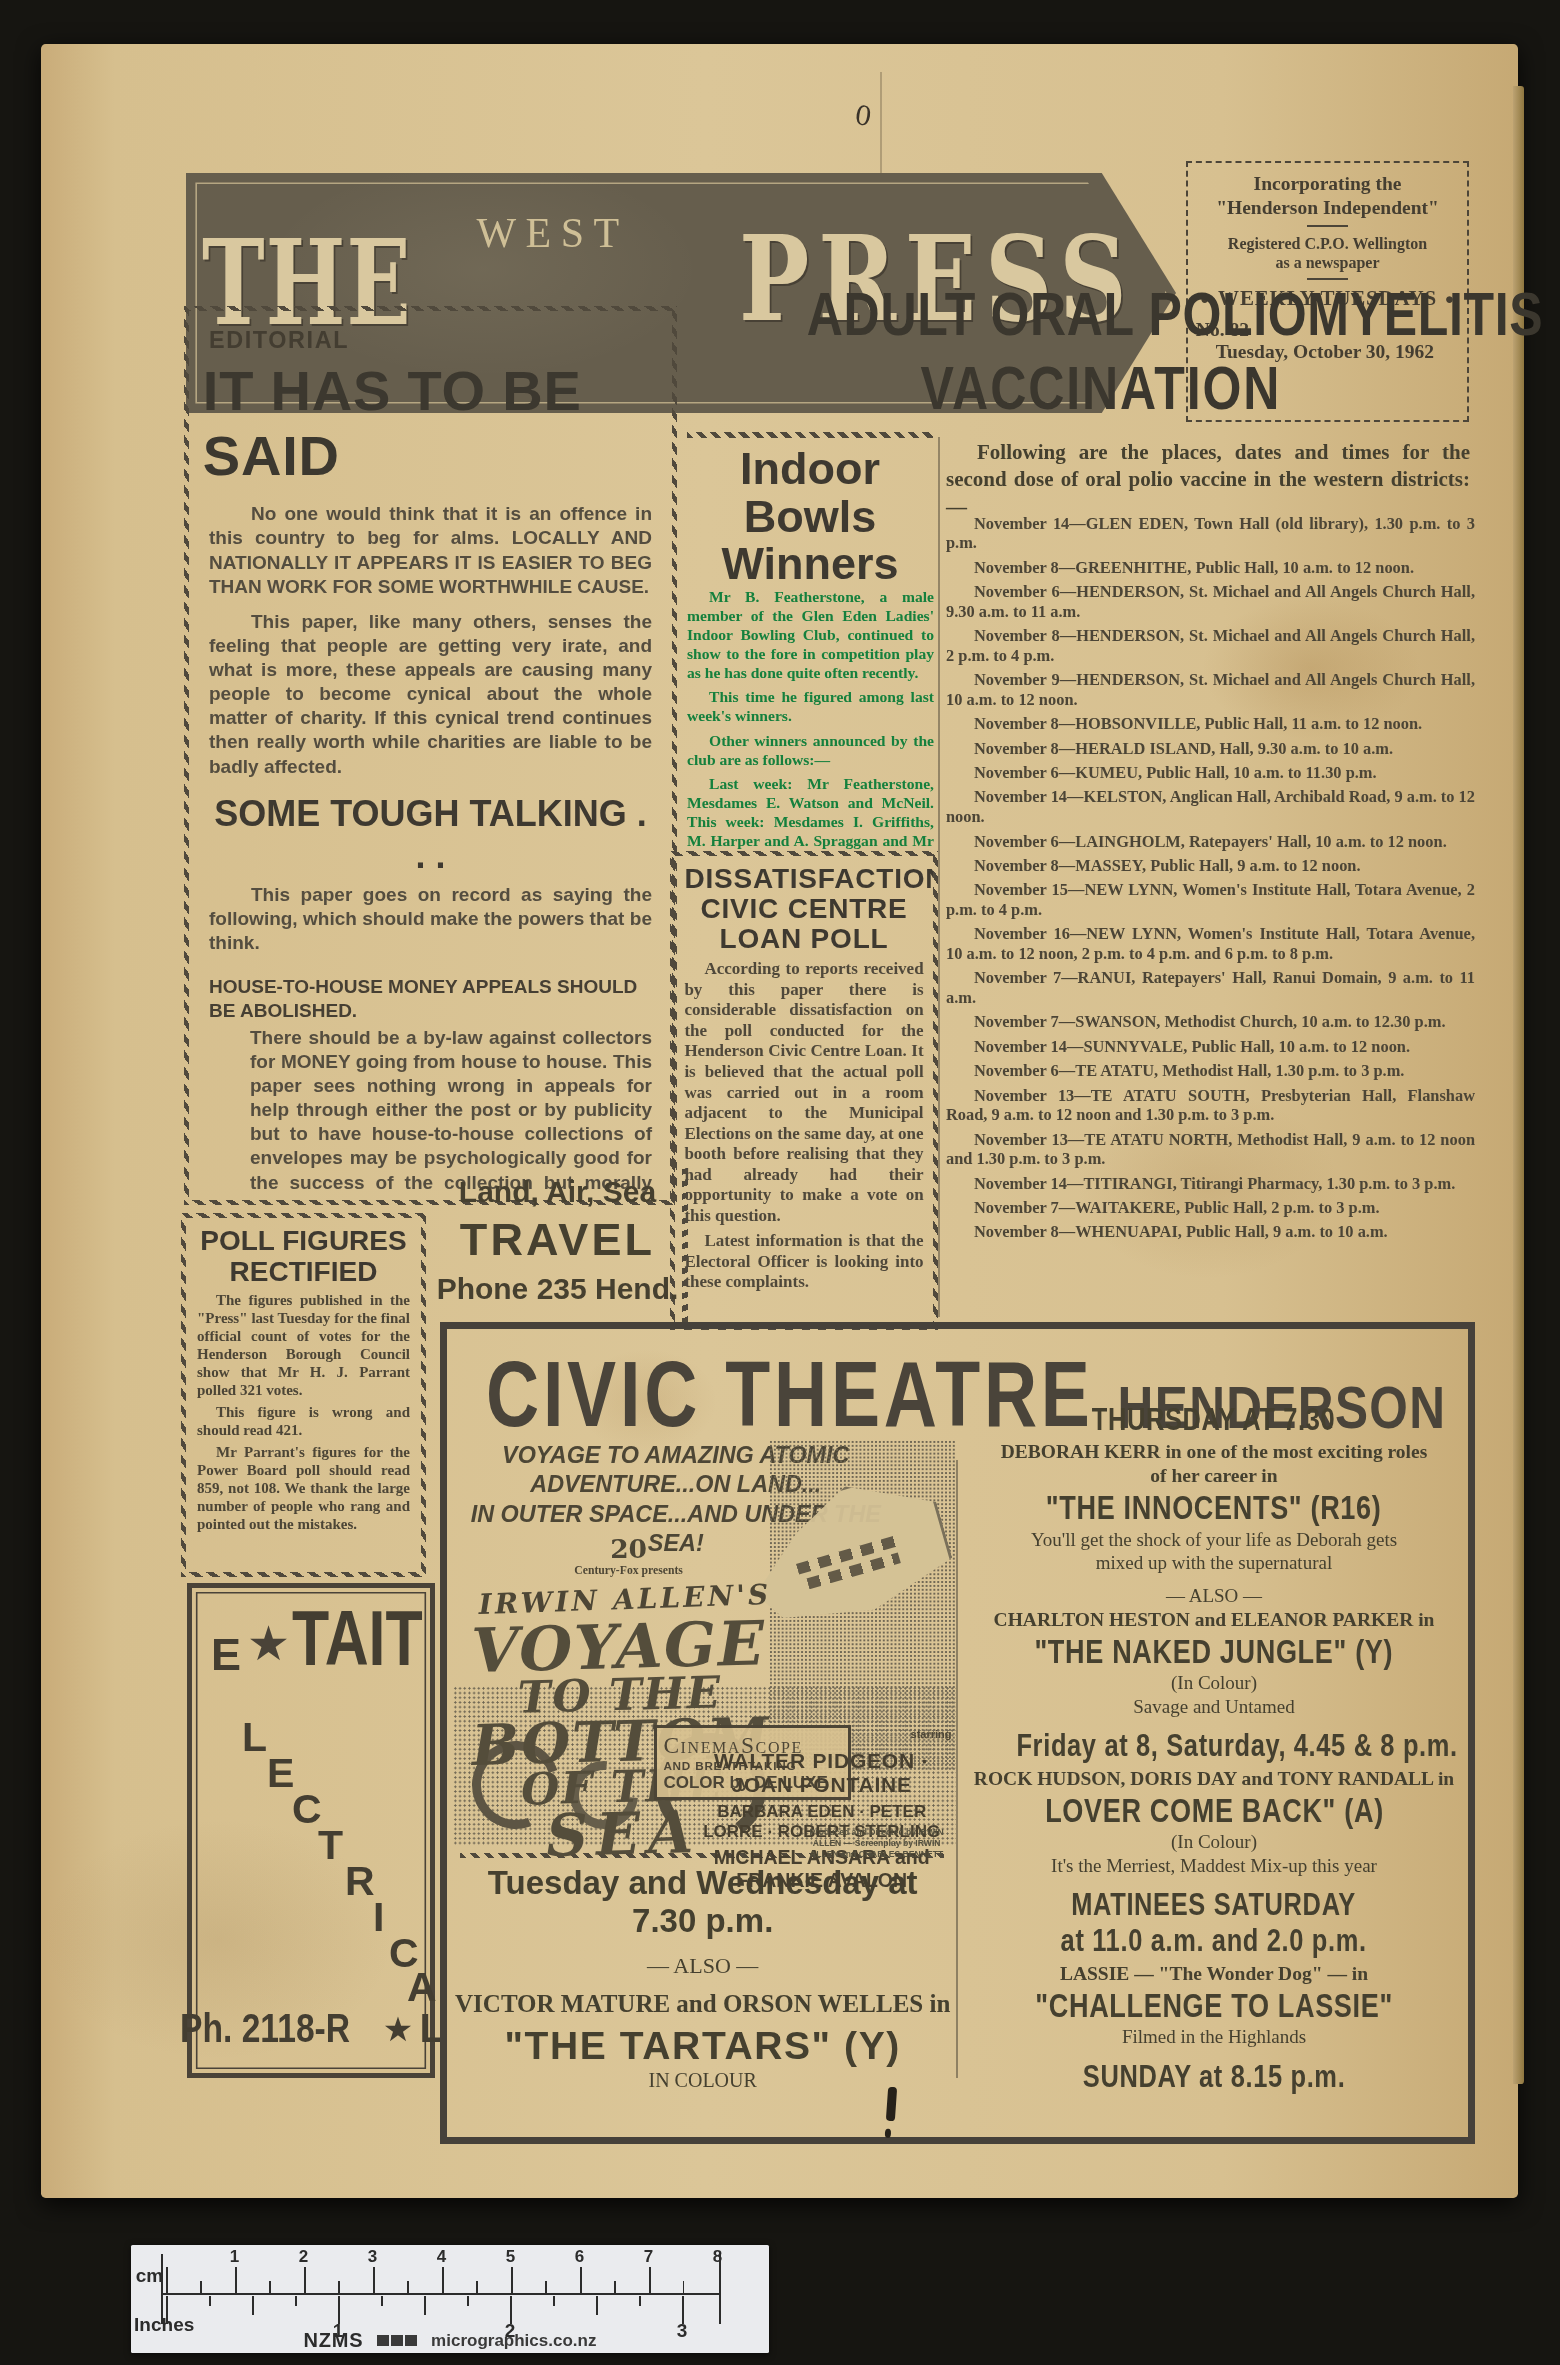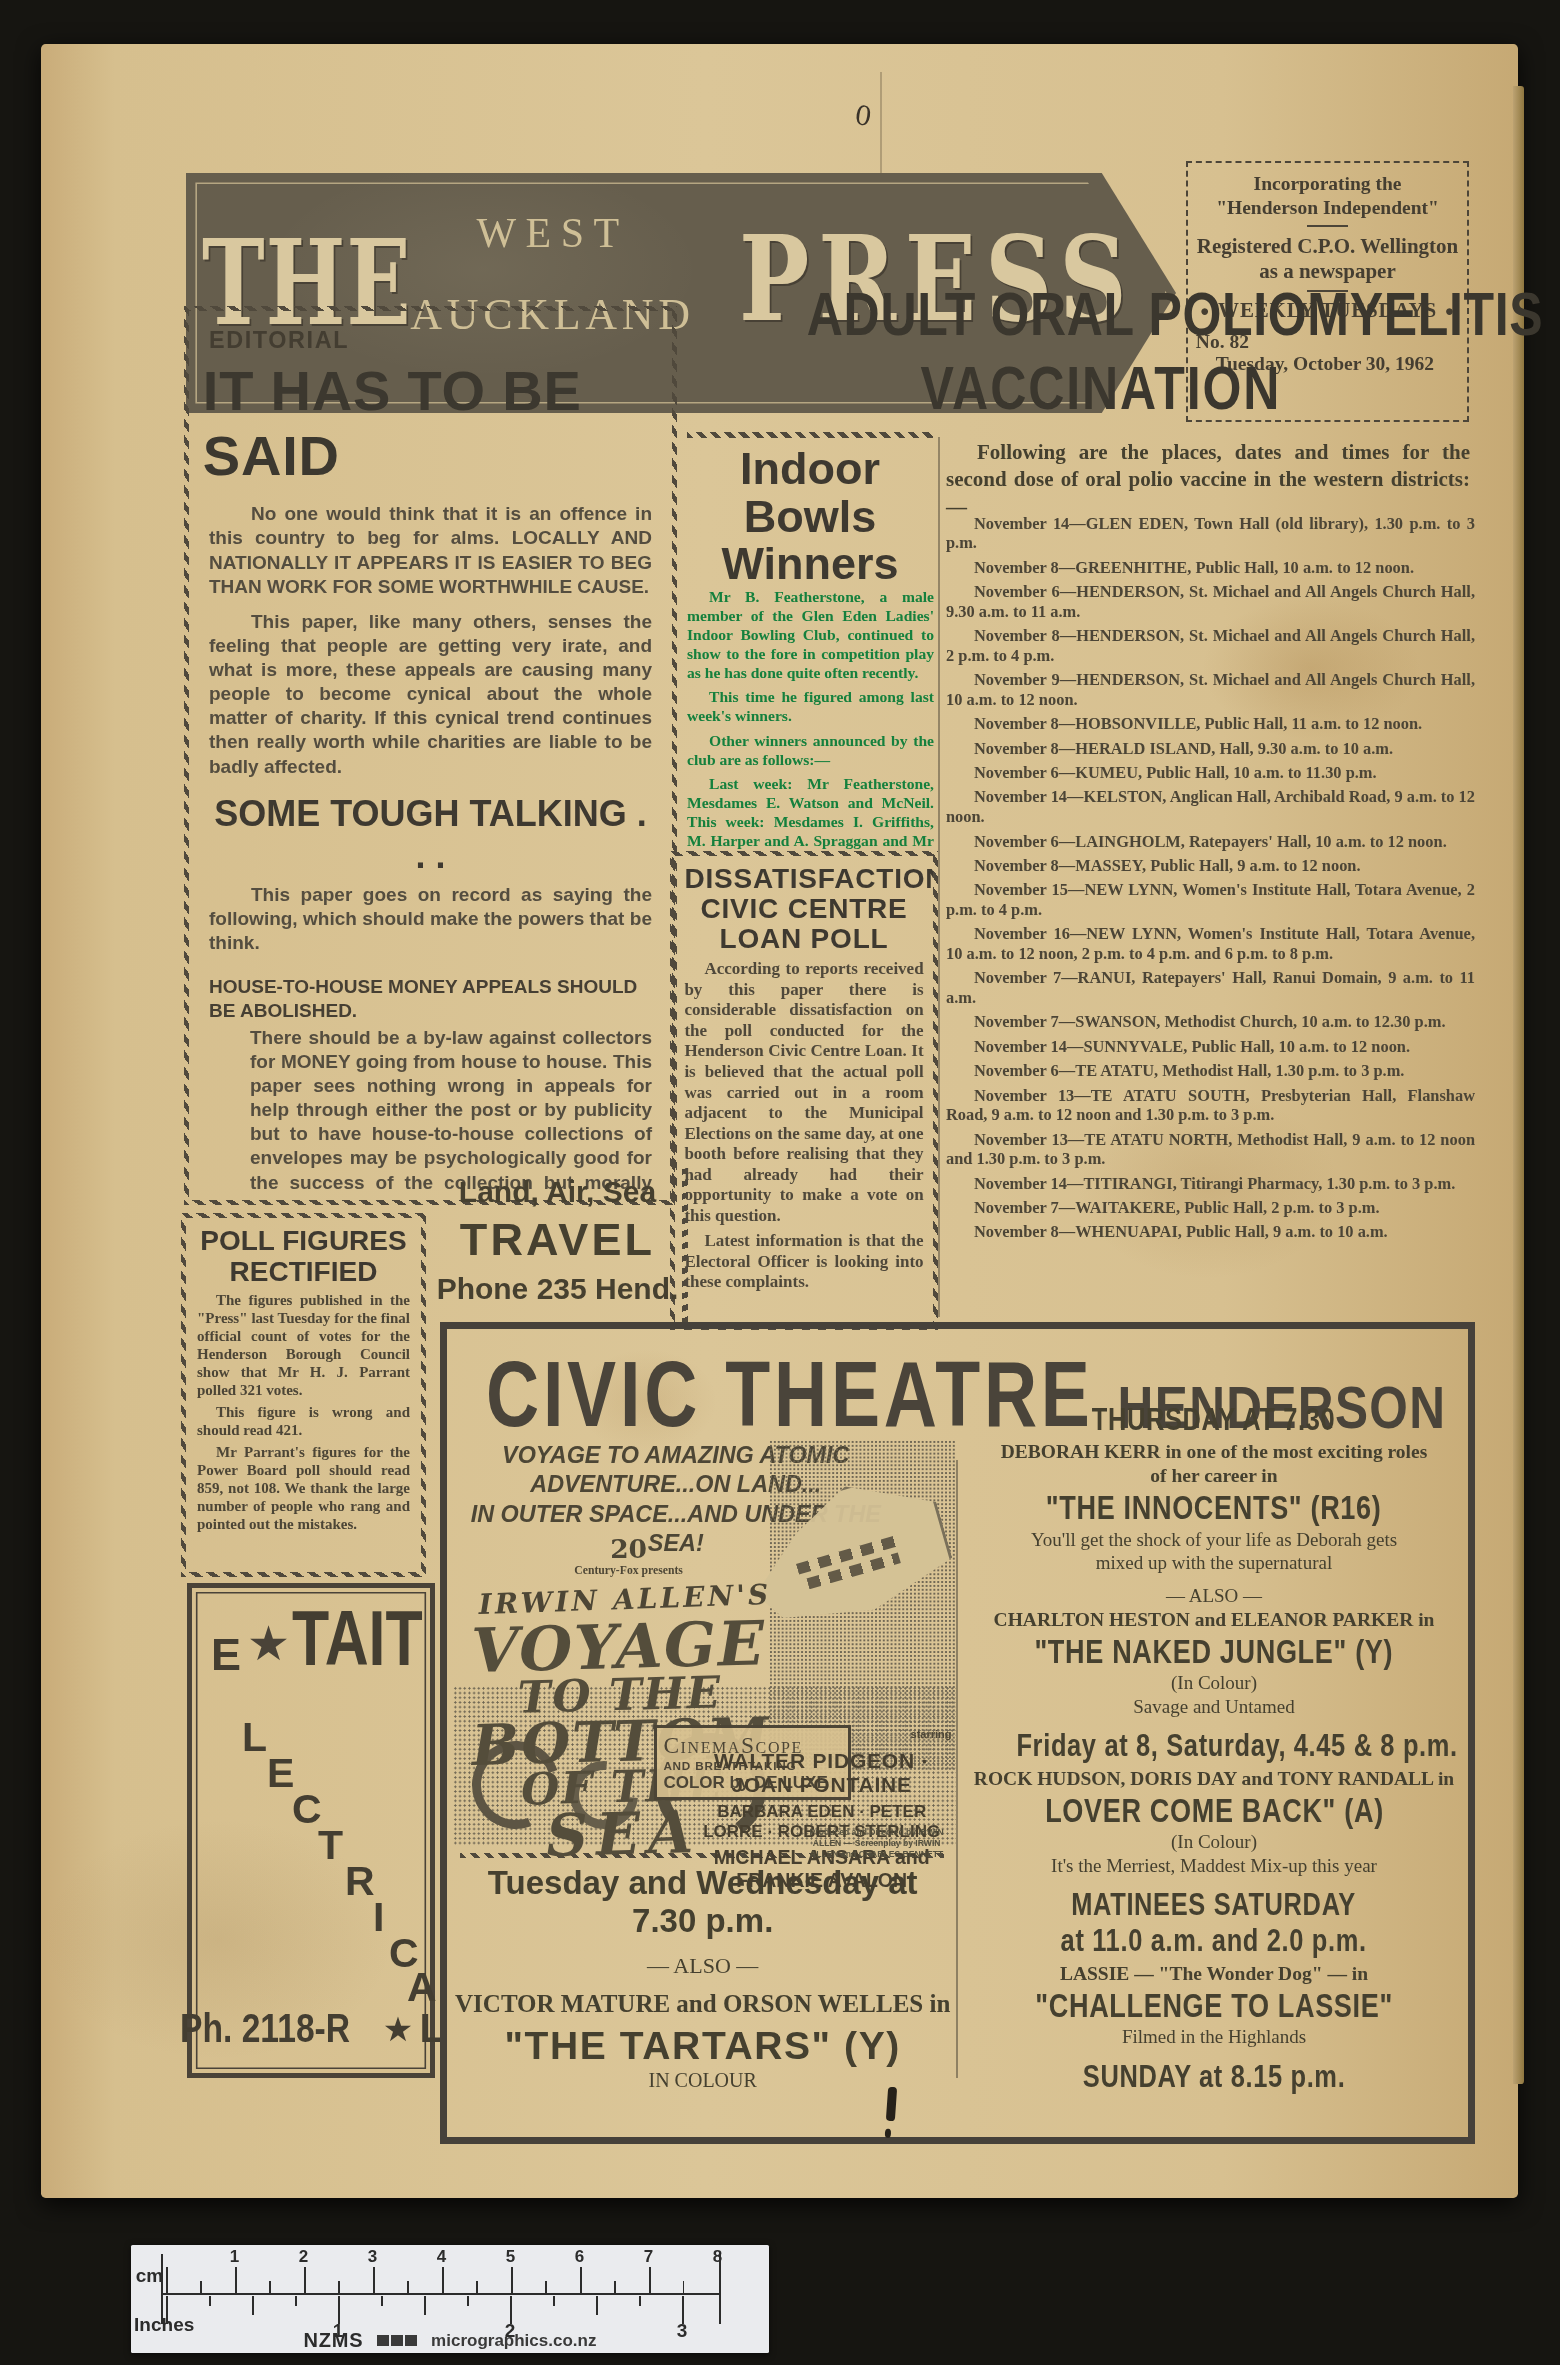--- a/index.html
+++ b/index.html
@@ -45,21 +45,21 @@
     font:400 42px "Liberation Serif",serif;color:#cfbf96;letter-spacing:9.4px;}
   .mast-auck{position:absolute;left:140px;top:116px;width:453px;text-align:center;
     font:400 44px "Liberation Serif",serif;color:#cfbf96;letter-spacing:4.7px;}
   .mast-press{position:absolute;left:553px;top:37px;font:700 117px "DejaVu Serif",serif;
     color:#d9c89f;letter-spacing:11px;transform:scaleX(.80);transform-origin:left;
     text-shadow:2.3px 2.3px 0 rgba(35,31,24,.45);}
   
   .infobox{left:1186px;top:161px;width:283px;height:261px;border:2.3px dashed #4c4538;
     padding:9.4px 7.8px;box-sizing:border-box;color:#453e31;}
   .infobox .l{text-align:center;font:700 19.5px "Liberation Serif",serif;line-height:1.2;}
-  .infobox .sm{font-size:21px;}
+  .infobox .sm{font-size:16px;}
   .inf-div{width:41px;height:0;border-top:2.3px solid #4c4538;margin:6.2px auto;}
   .weekly{display:flex;align-items:center;justify-content:center;gap:7.8px;
     font:700 21px "Liberation Serif",serif;letter-spacing:0.8px;margin-top:1.6px;}
   .weekly .b{font-size:15.6px;}
   .issue-line{font:700 19.5px "Liberation Serif",serif;margin-top:7.8px;text-align:left;}
   .date-line{font:700 19.5px "Liberation Serif",serif;text-align:left;padding-left:20px;}
   
   .edit-box{left:184px;top:306px;width:493px;height:899px;box-sizing:border-box;
     padding:15.6px 20px;overflow:hidden;color:#4c4537;}
   .ed-label{font:700 23.4px "Liberation Sans",sans-serif;letter-spacing:1.6px;color:#433d31;}
@@ -238,21 +238,20 @@
 
 <div class="paper"></div>
 <div class="page-stack"></div>
 <div class="crease"></div>
 <div class="handmark">0</div>
 
 <div class="abs mast">
   <div class="mast-inner"></div>
   <div class="mast-the">THE</div>
   <div class="mast-west">WEST</div>
-  <div class="mast-auck">AUCKLAND</div>
   <div class="mast-press">PRESS</div>
 </div>
 
 <div class="abs infobox">
   <div class="l">Incorporating the</div>
   <div class="l">"Henderson Independent"</div>
   <div class="inf-div"></div>
   <div class="l sm">Registered C.P.O. Wellington</div>
   <div class="l sm">as a newspaper</div>
   <div class="inf-div"></div>

